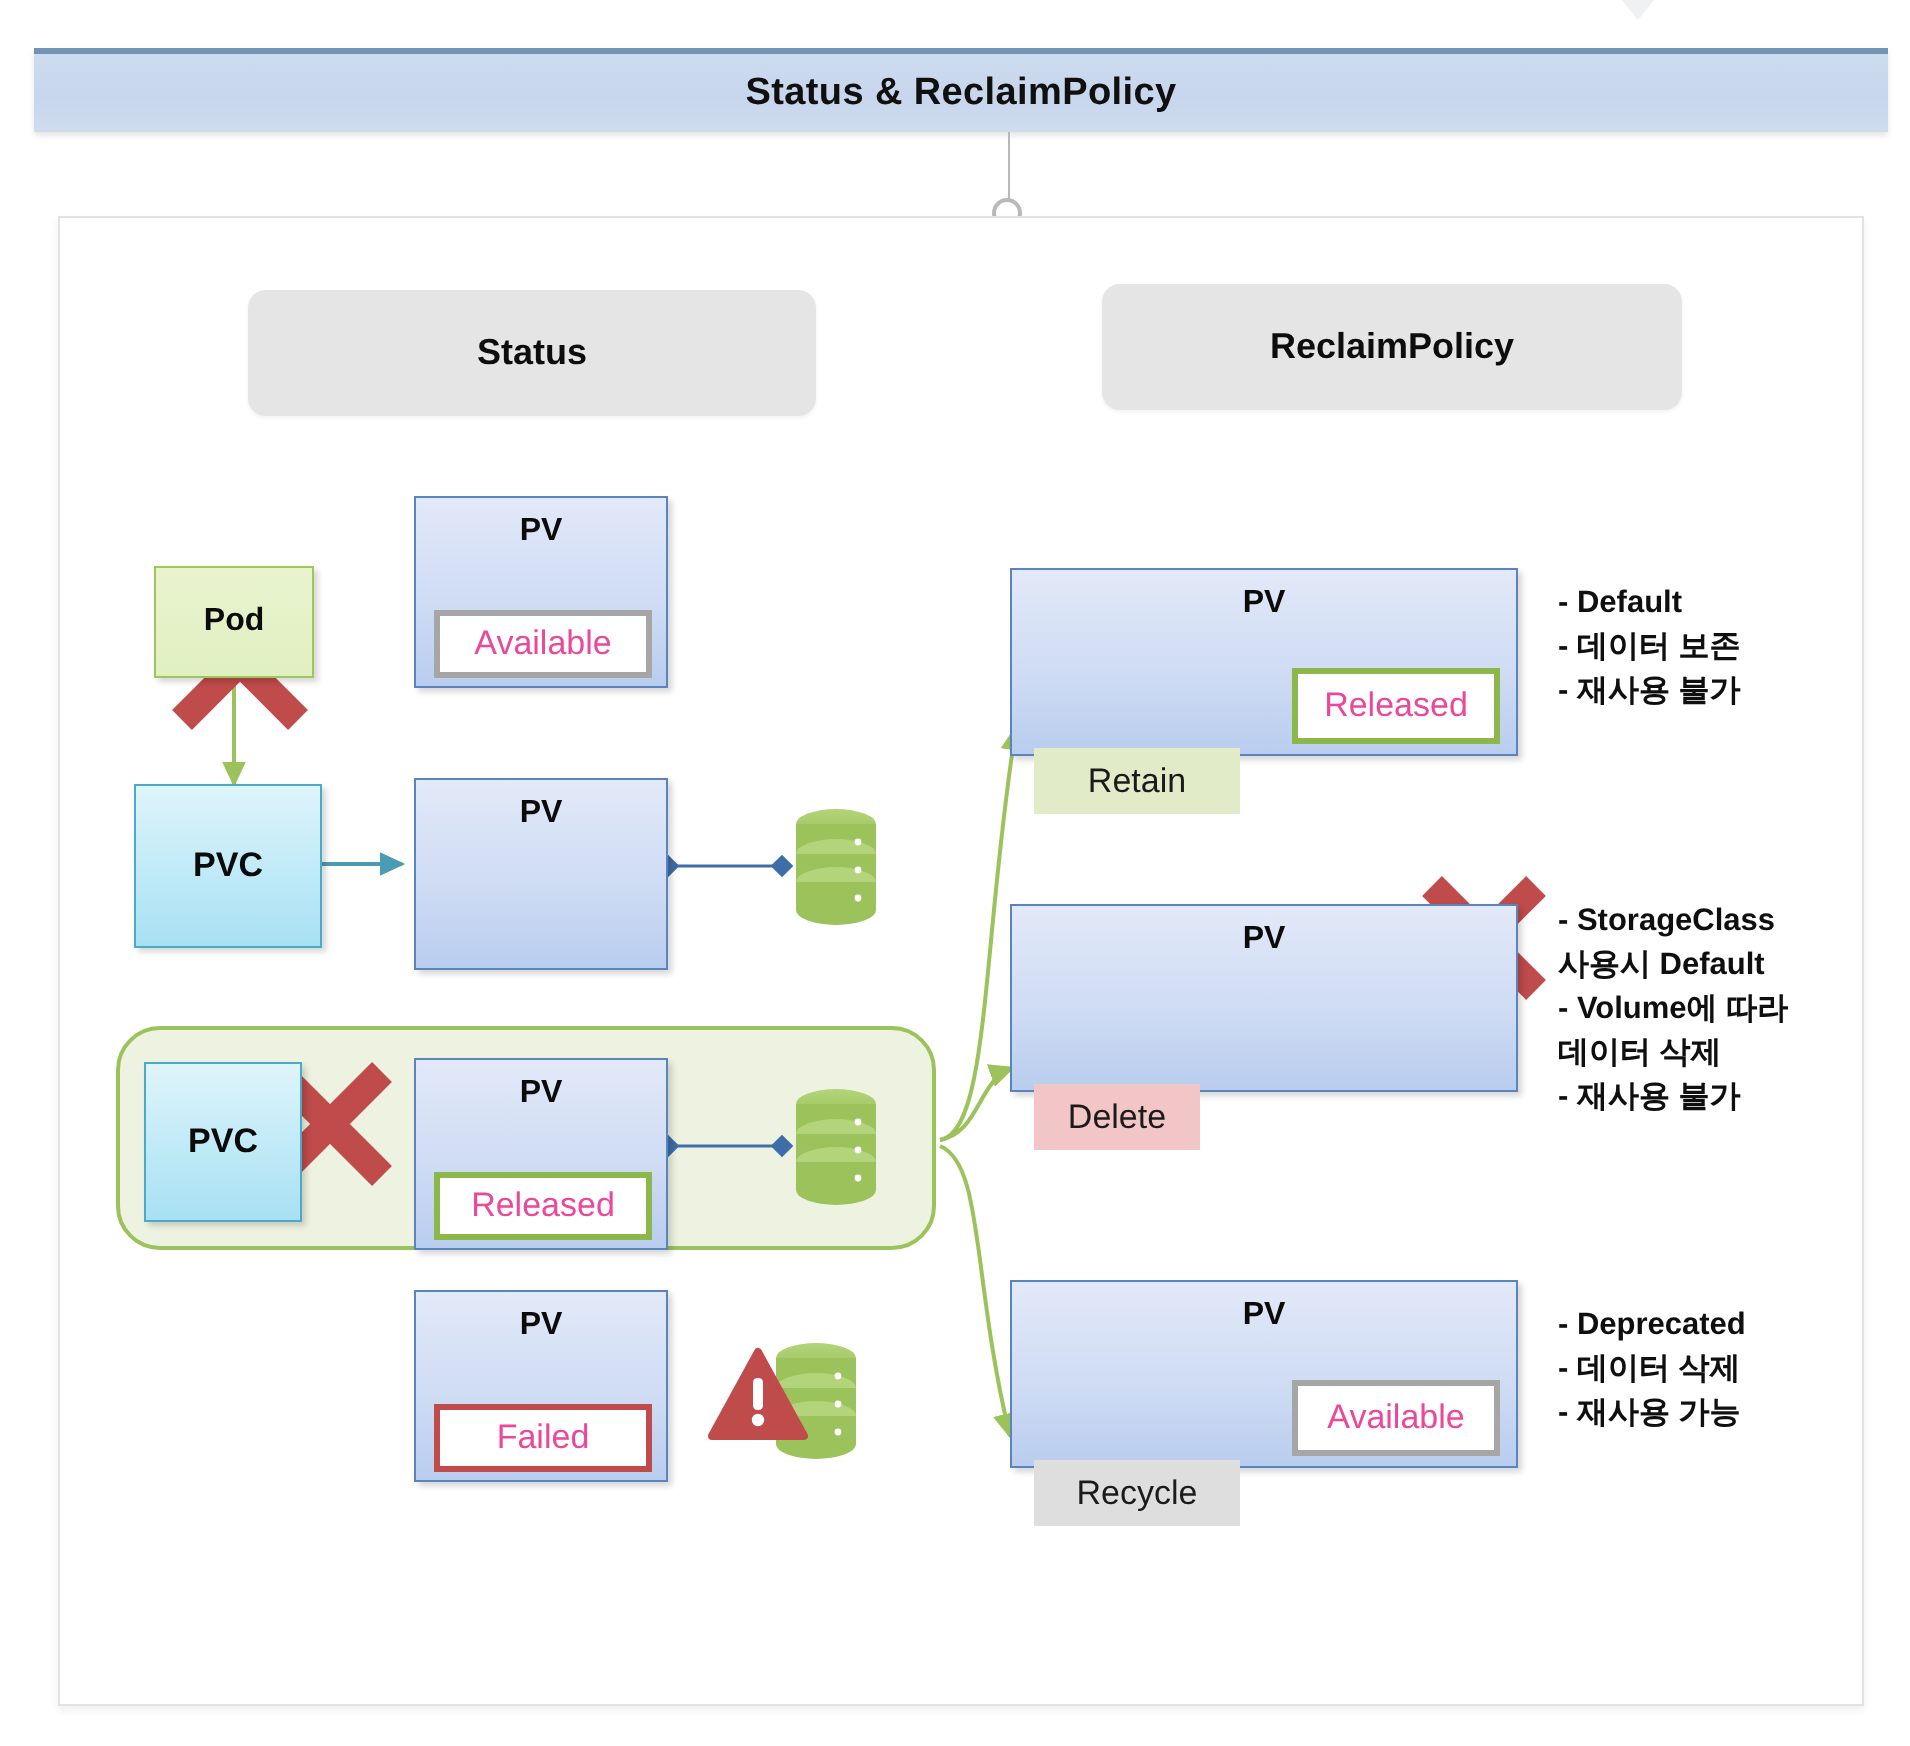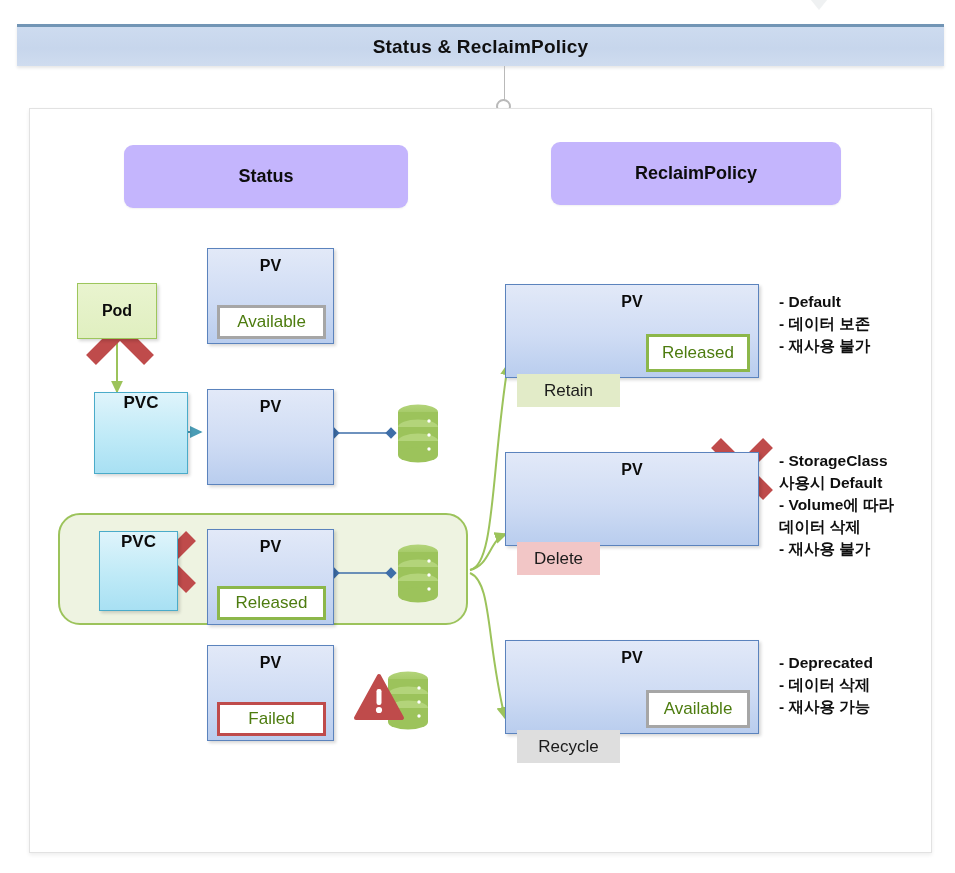--- a/index.html
+++ b/index.html
@@ -49,21 +49,21 @@
     position:absolute;left:26px;top:108px;width:903px;height:745px;
     background:#ffffff;
     border:1px solid #e2e2e2;
     box-sizing:border-box;
     box-shadow:0 2px 4px rgba(0,0,0,.07);
   }
 
   
   .pill{
     position:absolute;height:63px;
-    background:#c4b5fd;
+    background:#e5e5e5;
     border-radius:9px;
     display:flex;align-items:center;justify-content:center;
     box-shadow:0 1px 2px rgba(0,0,0,.06);
   }
   .pill span{font-size:18px;font-weight:bold;color:#0d0d0d;}
   .pill-status{left:121px;top:145px;width:284px;}
   .pill-policy{left:548px;top:142px;width:290px;}
 
   
   .box{position:absolute;box-sizing:border-box;}
@@ -75,37 +75,37 @@
   }
   .pv-title{
     position:absolute;left:0;right:0;top:8px;text-align:center;
     font-size:16px;font-weight:bold;color:#0b0b0b;
   }
 
   .pvc-box{
     background:linear-gradient(180deg,#dff4fb 0%,#bfeaf7 55%,#a8e0f3 100%);
     border:1.5px solid #4aabc9;
     box-shadow:2px 2px 3px rgba(0,0,0,.16);
-    display:flex;align-items:flex-start;justify-content:center;margin-left:27px;
+    display:flex;align-items:center;justify-content:center;
   }
   .pvc-box span{font-size:17px;font-weight:bold;color:#0b0b0b;}
 
   .pod-box{
     background:linear-gradient(180deg,#e9f4cf 0%,#e0efc0 100%);
     border:1.5px solid #9dc65c;
     box-shadow:2px 2px 3px rgba(0,0,0,.16);
     display:flex;align-items:center;justify-content:center;
   }
   .pod-box span{font-size:16px;font-weight:bold;color:#0b0b0b;}
 
   
   .badge{
     position:absolute;box-sizing:border-box;
     display:flex;align-items:center;justify-content:center;
-    font-size:17px;color:#4d7c0f;background:#ffffff;
+    font-size:17px;color:#ec4899;background:#ffffff;
   }
   .badge-gray   {border:3px solid #a6a6a6;}
   .badge-orange {border:3px solid #e8862a;}
   .badge-green  {border:3px solid #8cb74a;}
   .badge-red    {border:3px solid #bf4b4b;}
 
   
   .chip{
     position:absolute;box-sizing:border-box;
     display:flex;align-items:center;justify-content:center;

